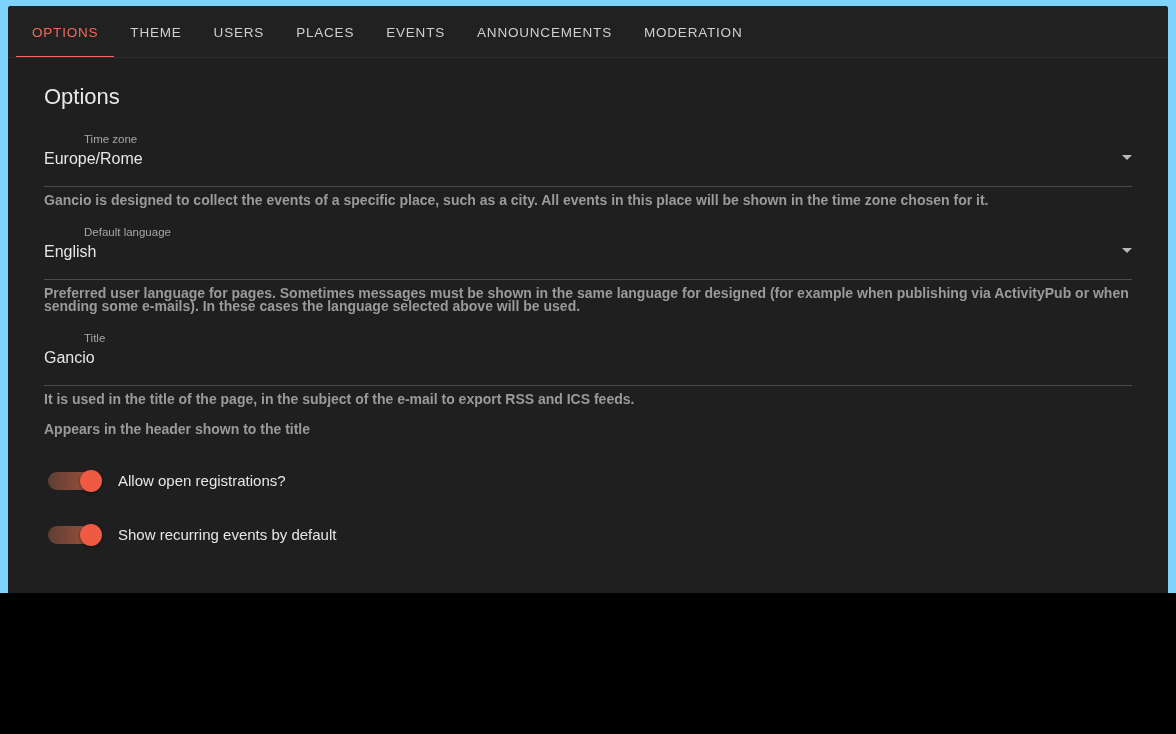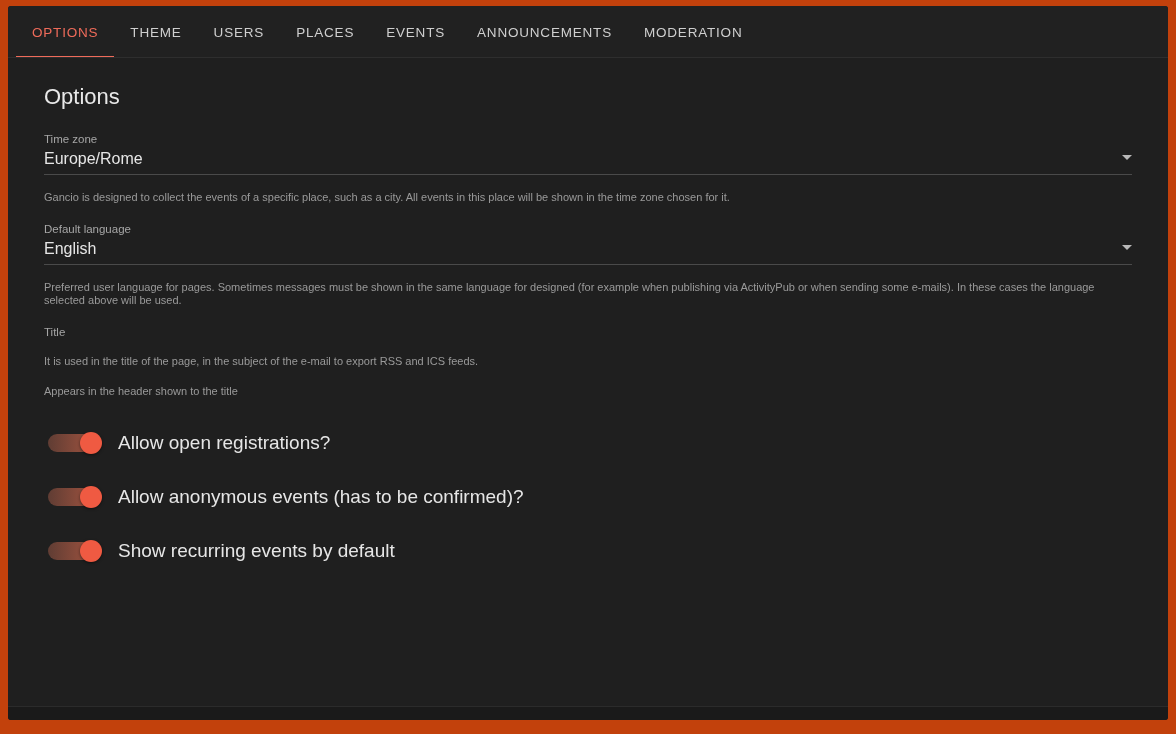--- a/index.html
+++ b/index.html
@@ -4,23 +4,23 @@
 <style>
   * { box-sizing: border-box; }
   html, body {
     margin: 0;
     padding: 0;
     background: #000000;
     font-family: "Liberation Sans", sans-serif;
   }
   #screen {
     width: 1176px;
-    height: 734px;
-    position: relative;
-    background: #c2410c;
+    height: 593px;
+    position: relative;
+    background: #7dd3fc;
     overflow: hidden;
   }
   .app-window {
     position: absolute;
     left: 8px;
     top: 6px;
     width: 1160px;
     height: 714px;
     background: #1f1f1f;
     border-radius: 3px;
@@ -82,49 +82,51 @@
     margin: 0 0 22px 0;
   }
   .field {
     margin-bottom: 4px;
   }
   .field-label {
     color: #a6a6a6;
     font-size: 11.5px;
     margin-bottom: 3px;
     line-height: 14px;
+    margin-left: 40px;
   }
   .field-control {
     display: flex;
     align-items: center;
     border-bottom: 1px solid #4a4a4a;
-    padding-bottom: 5px;
+    padding-bottom: 17px;
   }
   .field-value {
     color: #e6e6e6;
     font-size: 16px;
     flex: 1 1 auto;
     line-height: 20px;
   }
   .caret {
     width: 0; height: 0;
     border-left: 5px solid transparent;
     border-right: 5px solid transparent;
     border-top: 5px solid #b9b9b9;
     margin-left: 8px;
     margin-bottom: 3px;
     flex: 0 0 auto;
     cursor: pointer;
   }
   .hint {
     color: #9a9a9a;
-    font-size: 11px;
+    font-size: 14px;
     line-height: 13.5px;
-    margin-top: 16px;
+    margin-top: 7px;
     margin-bottom: 17px;
+    font-weight: bold;
   }
   
   .toggle-row {
     display: flex;
     align-items: center;
     height: 54px;
   }
   .switch {
     position: relative;
     width: 58px;
@@ -148,21 +150,21 @@
     right: 0px;
     top: 0px;
     width: 22px;
     height: 22px;
     border-radius: 50%;
     background: #ef5a42;
     box-shadow: 0 1px 3px rgba(0,0,0,0.5);
   }
   .toggle-label {
     color: #e6e6e6;
-    font-size: 19px;
+    font-size: 15px;
   }
   .bottom-bar {
     position: absolute;
     left: 0; right: 0; bottom: 0;
     height: 14px;
     background: #1a1a1a;
     border-top: 1px solid #2b2b2b;
   }
 </style>
 </head>
@@ -211,46 +213,42 @@
         <div class="field-label">Default language</div>
         <div class="field-control">
           <div class="field-value">English</div>
           <div class="caret"></div>
         </div>
       </div>
       <div class="hint">Preferred user language for pages. Sometimes messages must be shown in the same language for designed (for example when publishing via ActivityPub or when sending some e-mails). In these cases the language selected above will be used.</div>
 
       <div class="field">
         <div class="field-label">Title</div>
+        <div class="field-control">
+          <div class="field-value">Gancio</div>
+        </div>
       </div>
       <div class="hint">It is used in the title of the page, in the subject of the e-mail to export RSS and ICS feeds.</div>
 
       <div class="hint">Appears in the header shown to the title</div>
 
       <div class="toggle-row">
         <div class="switch">
           <div class="track"></div>
           <div class="knob"></div>
         </div>
         <div class="toggle-label">Allow open registrations?</div>
       </div>
 
+
+
       <div class="toggle-row">
         <div class="switch">
           <div class="track"></div>
           <div class="knob"></div>
         </div>
-        <div class="toggle-label">Allow anonymous events (has to be confirmed)?</div>
-      </div>
-
-
-      <div class="toggle-row">
-        <div class="switch">
-          <div class="track"></div>
-          <div class="knob"></div>
-        </div>
         <div class="toggle-label">Show recurring events by default</div>
       </div>
 
       <div class="bottom-bar"></div>
     </div>
   </div>
 </div>
 
 </body></html>

